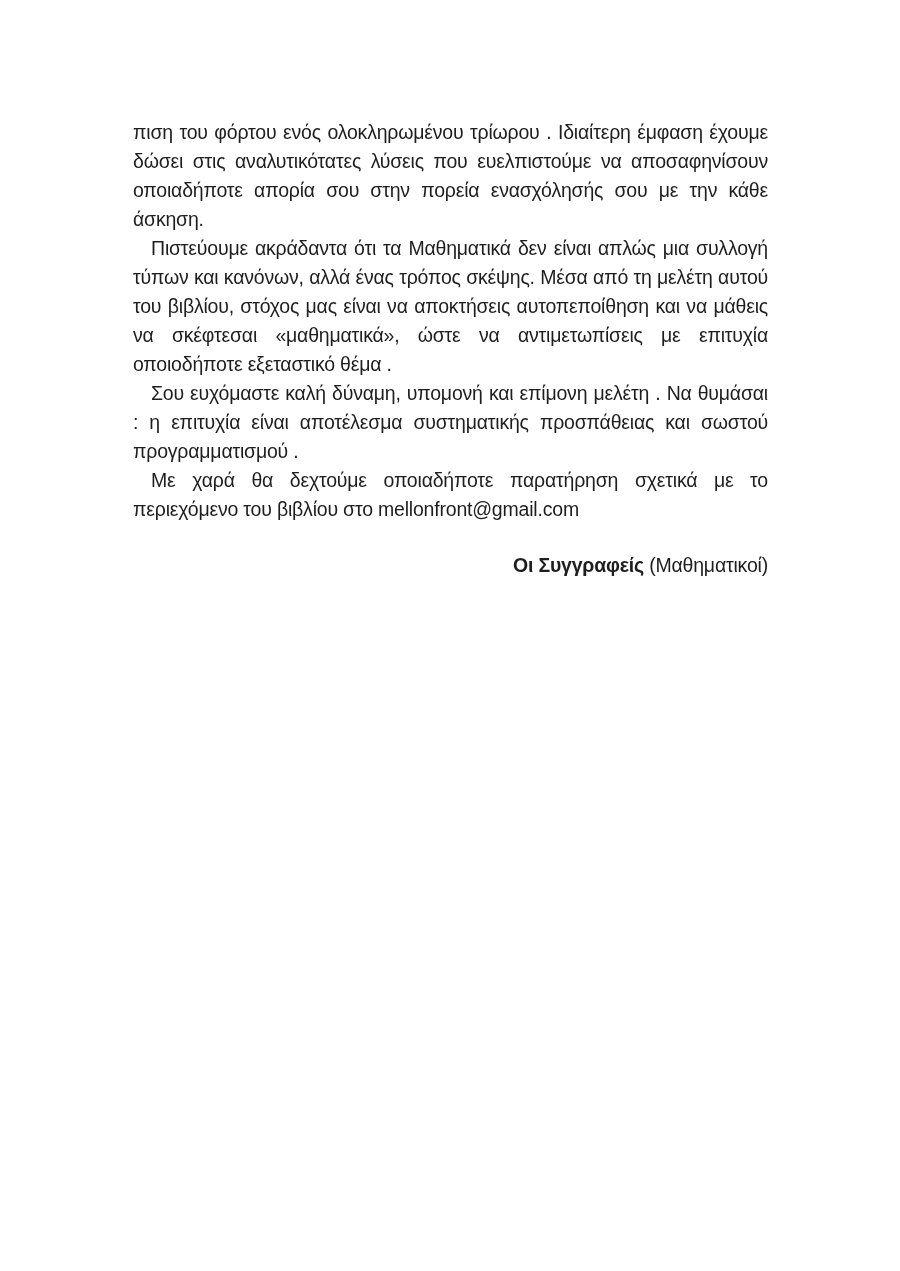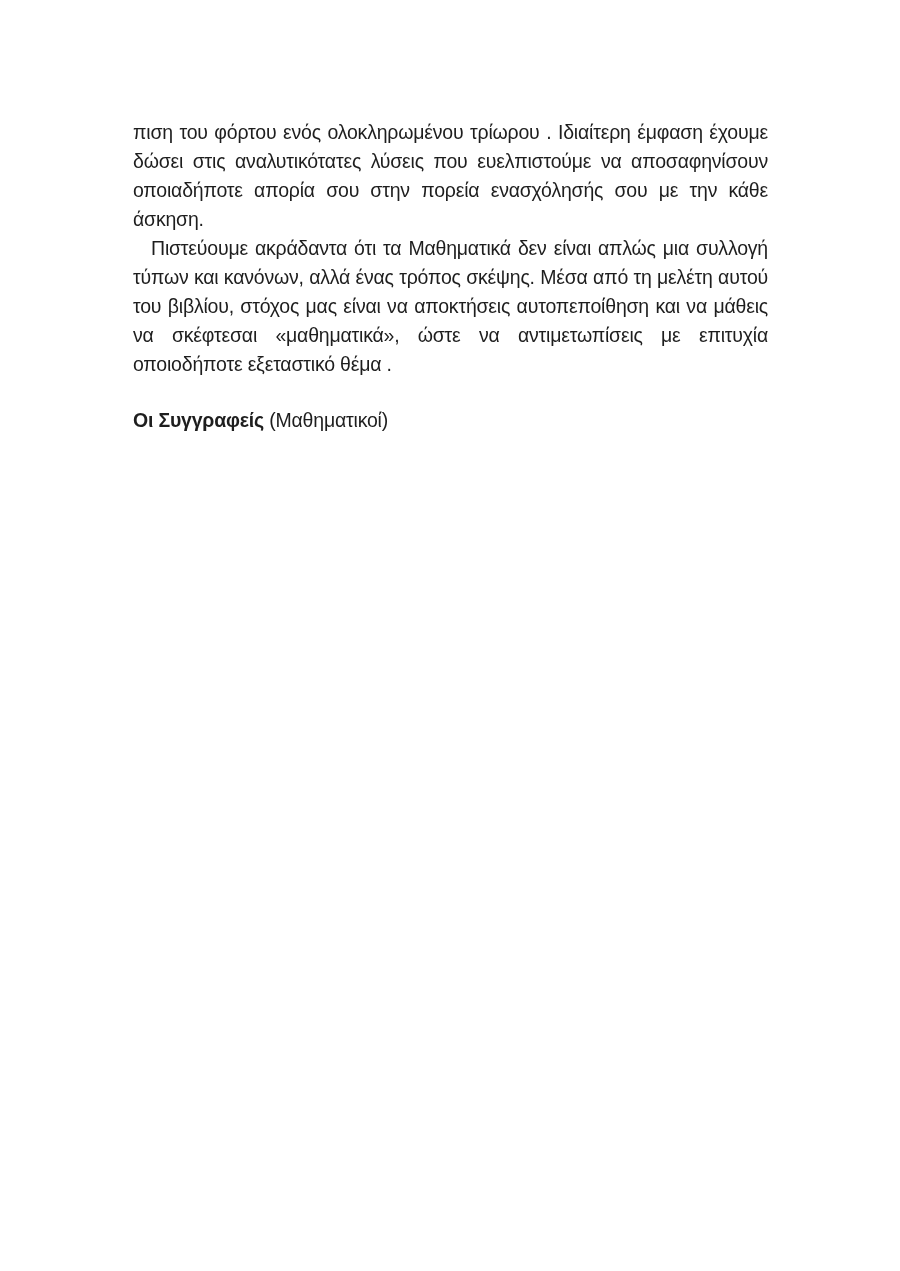--- a/index.html
+++ b/index.html
@@ -34,41 +34,43 @@
     text-indent: 0;
   }
   .email {
     white-space: nowrap;
   }
   .signature {
     margin-top: 27px;
     font-size: 19.5px;
     line-height: 29px;
     letter-spacing: -0.2px;
-    text-align: left;
+    text-align: right;
   }
   .sig-line {
     white-space: nowrap;
   }
   .sig-name {
     font-weight: 700;
   }
 </style>
 </head>
 <body>
 
 <div class="page">
 
   <div class="body-text">
 
     <p class="no-indent">πιση του φόρτου ενός ολοκληρωμένου τρίωρου . Ιδιαίτερη έμφαση έχουμε δώσει στις αναλυτικότατες λύσεις που ευελπιστούμε να αποσαφηνίσουν οποιαδήποτε απορία σου στην πορεία ενασχόλησής σου με την κάθε άσκηση.</p>
 
     <p>Πιστεύουμε ακράδαντα ότι τα Μαθηματικά δεν είναι απλώς μια συλλογή τύπων και κανόνων, αλλά ένας τρόπος σκέψης. Μέσα από τη μελέτη αυτού του βιβλίου, στόχος μας είναι να αποκτήσεις αυτοπεποίθηση και να μάθεις να σκέφτεσαι «μαθηματικά», ώστε να αντιμετωπίσεις με επιτυχία οποιοδήποτε εξεταστικό θέμα .</p>
 
+    <p>Σου ευχόμαστε καλή δύναμη, υπομονή και επίμονη μελέτη . Να θυμάσαι : η επιτυχία είναι αποτέλεσμα συστηματικής προσπάθειας και σωστού προγραμματισμού .</p>
 
+    <p><span>Με χαρά θα δεχτούμε οποιαδήποτε παρατήρηση σχετικά με το περιεχόμενο του βιβλίου στο </span><span class="email">mellonfront@gmail.com</span></p>
 
 
   </div>
 
   <div class="signature">
 
     <div class="sig-line"><span class="sig-name">Οι Συγγραφείς</span><span> (Μαθηματικοί)</span></div>
 
 
 

